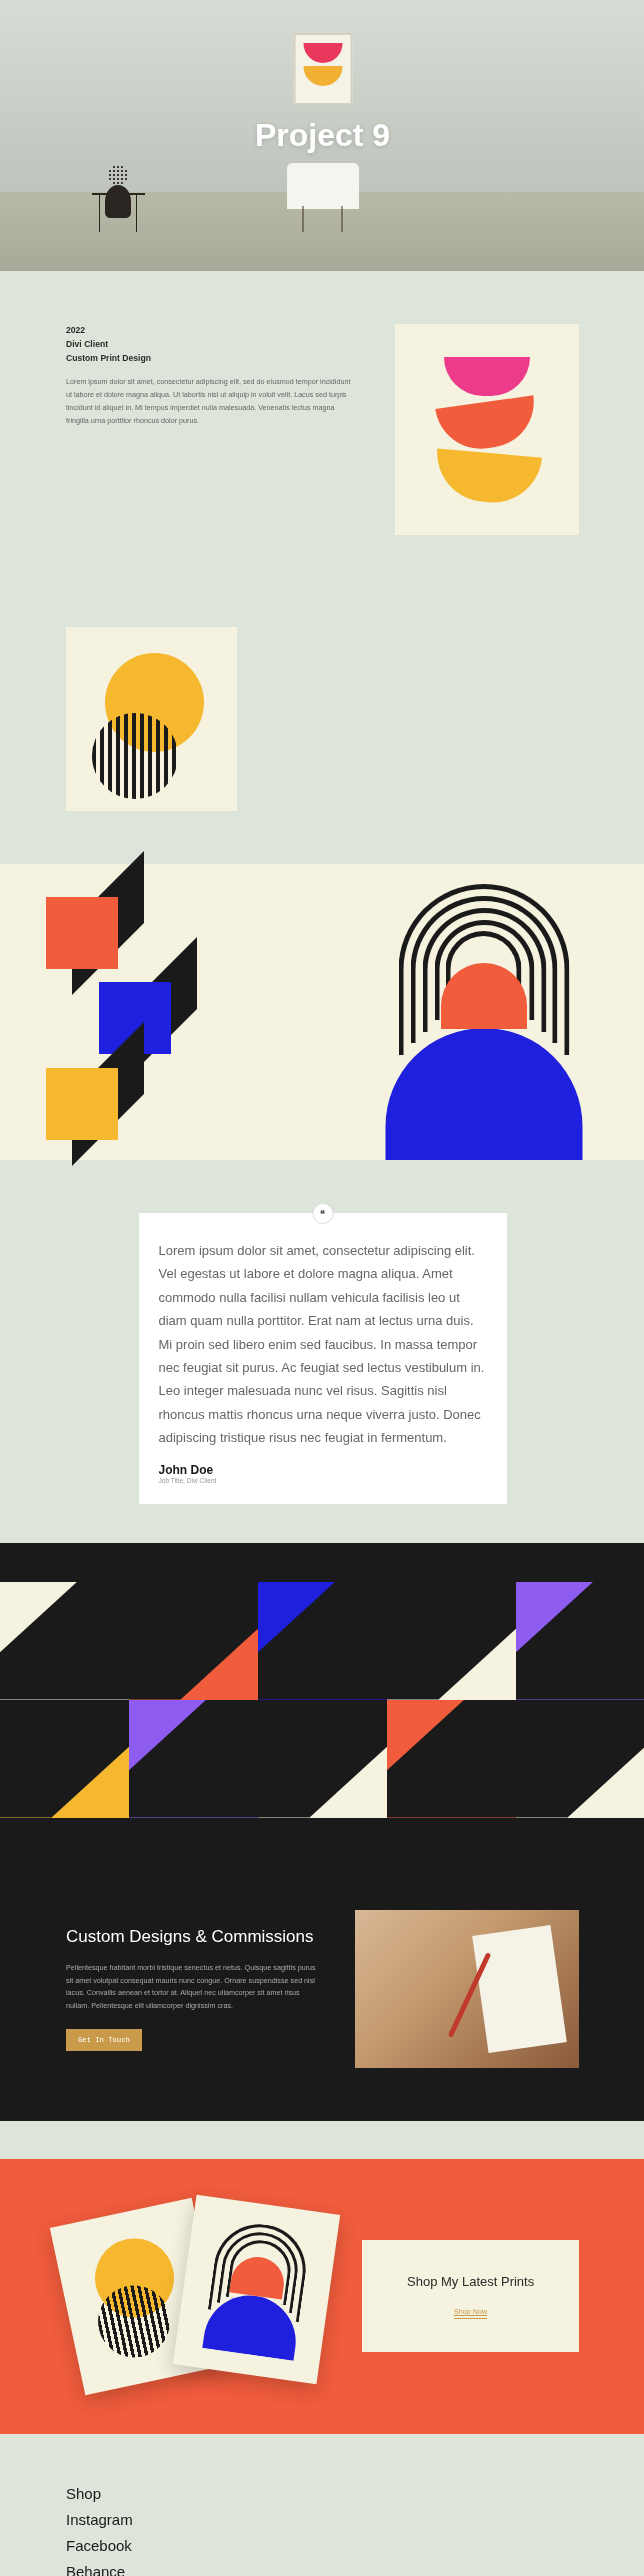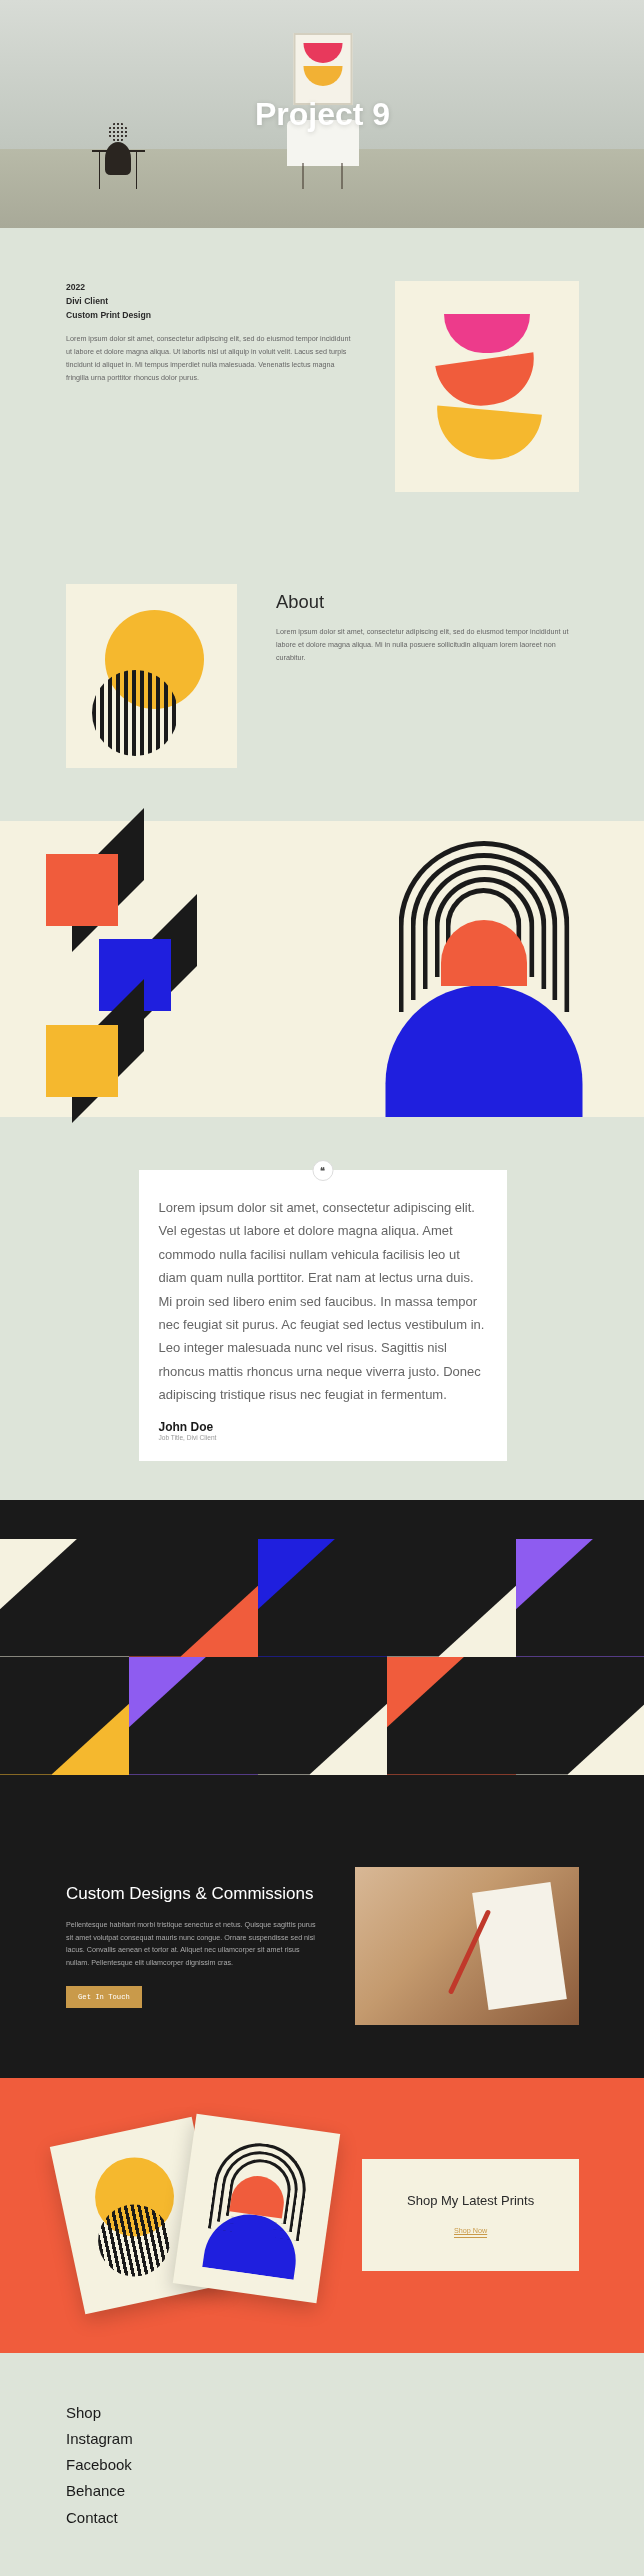--- a/index.html
+++ b/index.html
@@ -1,19 +1,19 @@
 <!DOCTYPE html>
 <html style="font-size:10.5px"><head>
 <meta charset="utf-8">
 <style>
 * { margin: 0; padding: 0; box-sizing: border-box; }
 body { font-family: -apple-system, BlinkMacSystemFont, 'Segoe UI', sans-serif; background: #dde4d9; width: 645px; }
 
 
-.hero { height: 228px; background: linear-gradient(180deg, #d8dcd6 0%, #c2c8c0 60%, #b5bab2 100%); position: relative; display: flex; align-items: center; justify-content: center; overflow: hidden; }
+.hero { height: 271px; background: linear-gradient(180deg, #d8dcd6 0%, #c2c8c0 60%, #b5bab2 100%); position: relative; display: flex; align-items: center; justify-content: center; overflow: hidden; }
 .hero-title { font-size: 32px; font-weight: 700; color: #fff; text-shadow: 0 1.3px 5.3px rgba(0,0,0,0.15); z-index: 2; }
 .room-floor { position: absolute; bottom: 0; left: 0; right: 0; height: 79px; background: linear-gradient(180deg, #b8baa8 0%, #a8a998 100%); }
 .room-chair { position: absolute; bottom: 39px; left: 50%; transform: translateX(-50%); width: 72px; height: 92px; }
 .room-chair-seat { position: absolute; bottom: 23px; width: 100%; height: 46px; background: #f5f5f0; border-radius: 5.3px 5.3px 0 0; }
 .room-chair-legs { position: absolute; bottom: 0; left: 50%; transform: translateX(-50%); width: 53px; height: 26px; }
 .room-chair-legs::before, .room-chair-legs::after { content: ''; position: absolute; bottom: 0; width: 1.3px; height: 26px; background: #3a2f25; }
 .room-chair-legs::before { left: 6.6px; } .room-chair-legs::after { right: 6.6px; }
 .room-frame { position: absolute; top: 33px; left: 50%; transform: translateX(-50%); width: 59px; height: 72px; background: #f5f2e8; border: 2px solid #d4cfbf; padding: 8px; }
 .room-frame-art1 { width: 100%; height: 20px; background: #e8395c; border-radius: 0 0 33px 33px; margin-bottom: 2.6px; }
 .room-frame-art2 { width: 100%; height: 20px; background: #f2b134; border-radius: 0 0 33px 33px; }
@@ -86,21 +86,21 @@
 .section-commissions { background: #1a1a1a; padding: 53px 66px; display: flex; gap: 39px; align-items: center; }
 .comm-text { flex: 1; color: #fff; }
 .comm-title { font-size: 17px; font-weight: 500; line-height: 1.3; margin-bottom: 13px; }
 .comm-body { font-size: 7.2px; color: #aaa; line-height: 1.8; margin-bottom: 16px; }
 .comm-btn { display: inline-block; background: #c99a4a; color: #fff; font-size: 7.2px; padding: 6.6px 12px; border: none; cursor: pointer; font-family: Liberation Mono, monospace; }
 .comm-img { width: 224px; height: 158px; background: linear-gradient(135deg, #d8b896 0%, #c49a6e 40%, #8a5a3a 100%); position: relative; overflow: hidden; }
 .comm-img::before { content: ''; position: absolute; top: 20px; right: 20px; width: 79px; height: 118px; background: #f5f2e8; transform: rotate(-8deg); }
 .comm-img::after { content: ''; position: absolute; top: 39px; left: 50%; width: 5.3px; height: 92px; background: #c0392b; transform: rotate(25deg); border-radius: 2.6px; }
 
 
-.section-shop { background: #f05c3c; padding: 39px 66px; display: flex; gap: 49px; align-items: center; }
+.section-shop { background: #f05c3c; padding: 39px 66px; display: flex; gap: 49px; align-items: center; margin-top: 38px; }
 .shop-prints { flex: 1.2; position: relative; height: 197px; }
 .print-card { position: absolute; width: 145px; height: 171px; background: #f5f2e0; box-shadow: 0 6.6px 20px rgba(0,0,0,0.2); padding: 20px; }
 .pc1 { top: 13px; left: 0; transform: rotate(-12deg); }
 .pc2 { top: 6.6px; left: 118px; transform: rotate(8deg); }
 .pc1-art { width: 100%; height: 100%; position: relative; }
 .pc1-art .y { position: absolute; top: 6.6px; left: 13px; width: 79px; height: 79px; background: #f5b82e; border-radius: 50%; }
 .pc1-art .s { position: absolute; top: 53px; left: 6.6px; width: 72px; height: 72px; border-radius: 50%; background: repeating-linear-gradient(90deg, #1a1a1a 0 3.3px, transparent 3.3px 6.6px); }
 .pc2-art { width: 100%; height: 100%; position: relative; overflow: hidden; }
 .pc2-art .lines { position: absolute; top: 0; left: 6.6px; width: 92px; height: 92px; }
 .pc2-art .lines div { position: absolute; border: 3.3px solid #1a1a1a; border-bottom: none; border-radius: 66px 66px 0 0; }
@@ -152,24 +152,20 @@
     <div class="bowl-orange"></div>
     <div class="bowl-yellow"></div>
   </div>
 </section>
 
 <section class="section-about">
   <div class="about-art">
     <div class="about-circle-y"></div>
     <div class="about-circle-stripes"></div>
   </div>
-  <div class="about-text">
-    <h2 class="about-title">About</h2>
-    <p class="about-body">Lorem ipsum dolor sit amet, consectetur adipiscing elit, sed do eiusmod tempor incididunt ut labore et dolore magna aliqua. Mi in nulla posuere sollicitudin aliquam lorem laoreet non curabitur.</p>
-  </div>
 </section>
 
 <section class="section-art-big">
   <div class="art-left">
     <div class="cube-shadow c1s"></div>
       <div class="cube c1"></div>
     <div class="cube-shadow c2s"></div>
       <div class="cube c2"></div>
     <div class="cube-shadow c3s"></div>
       <div class="cube c3"></div>

